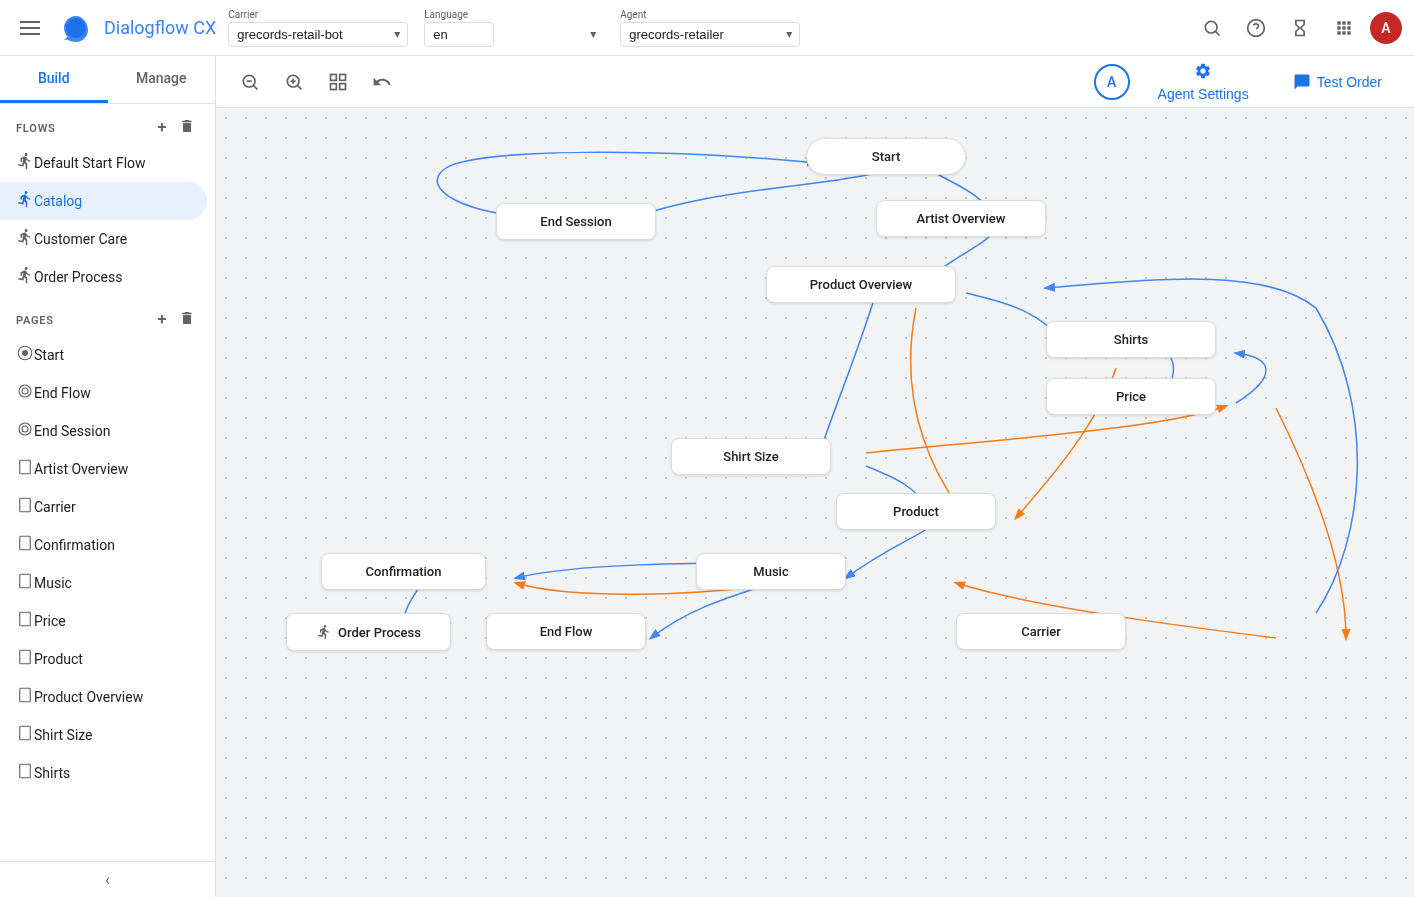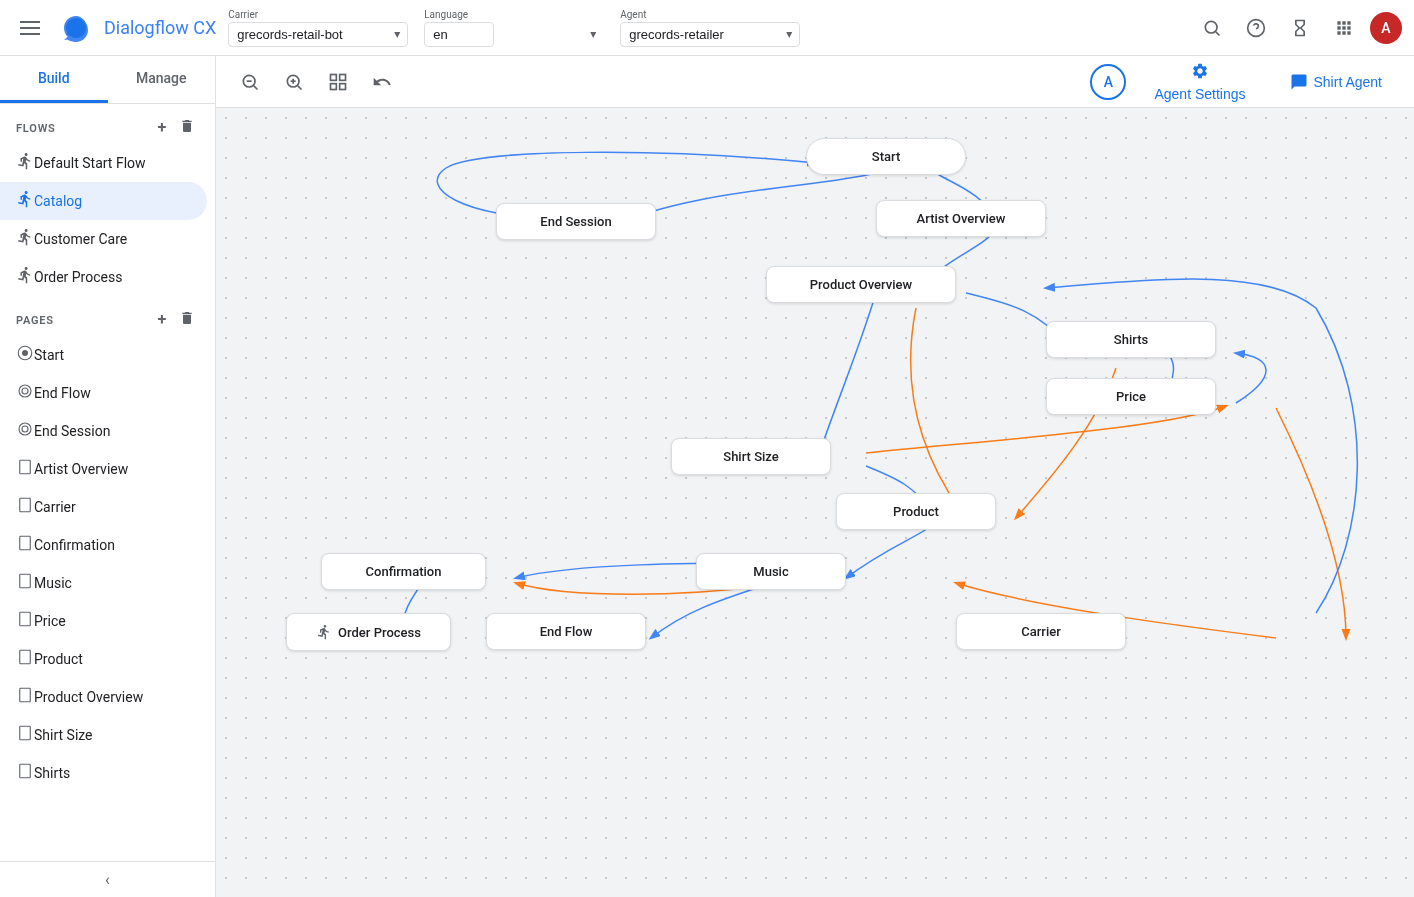--- a/index.html
+++ b/index.html
@@ -423,21 +423,21 @@
         <button class="action-btn settings-btn">
           <svg width="18" height="18" viewBox="0 0 24 24" fill="#1a73e8">
               <path d="M19.14,12.94c0.04-0.3,0.06-0.61,0.06-0.94c0-0.32-0.02-0.64-0.07-0.94l2.03-1.58c0.18-0.14,0.23-0.41,0.12-0.61 l-1.92-3.32c-0.12-0.22-0.37-0.29-0.59-0.22l-2.39,0.96c-0.5-0.38-1.03-0.7-1.62-0.94L14.4,2.81c-0.04-0.24-0.24-0.41-0.48-0.41 h-3.84c-0.24,0-0.43,0.17-0.47,0.41L9.25,5.35C8.66,5.59,8.12,5.92,7.63,6.29L5.24,5.33c-0.22-0.08-0.47,0-0.59,0.22L2.74,8.87 C2.62,9.08,2.66,9.34,2.86,9.48l2.03,1.58C4.84,11.36,4.8,11.69,4.8,12s0.02,0.64,0.07,0.94l-2.03,1.58 c-0.18,0.14-0.23,0.41-0.12,0.61l1.92,3.32c0.12,0.22,0.37,0.29,0.59,0.22l2.39-0.96c0.5,0.38,1.03,0.7,1.62,0.94l0.36,2.54 c0.05,0.24,0.24,0.41,0.48,0.41h3.84c0.24,0,0.44-0.17,0.47-0.41l0.36-2.54c0.59-0.24,1.13-0.56,1.62-0.94l2.39,0.96 c0.22,0.08,0.47,0,0.59-0.22l1.92-3.32c0.12-0.22,0.07-0.47-0.12-0.61L19.14,12.94z M12,15.6c-1.98,0-3.6-1.62-3.6-3.6 s1.62-3.6,3.6-3.6s3.6,1.62,3.6,3.6S13.98,15.6,12,15.6z"></path>
             </svg>
           <span>Agent Settings</span>
         </button>
         <button class="action-btn test-btn">
           <svg width="18" height="18" viewBox="0 0 24 24" fill="#1a73e8">
               <path d="M20 2H4c-1.1 0-2 .9-2 2v18l4-4h14c1.1 0 2-.9 2-2V4c0-1.1-.9-2-2-2z"></path>
             </svg>
-          <span>Shirt Agent</span>
+          <span>Test Order</span>
         </button>
       </div>
     </div>
 
     <div class="flow-canvas">
       <svg class="flow-svg">
 
         <defs>
           <marker id="arrow-blue" markerWidth="8" markerHeight="8" refX="6" refY="3" orient="auto">
             <path d="M0,0 L0,6 L8,3 z" fill="#4285f4"></path>

